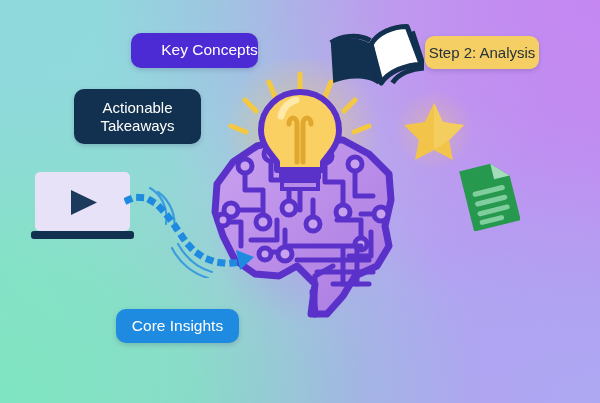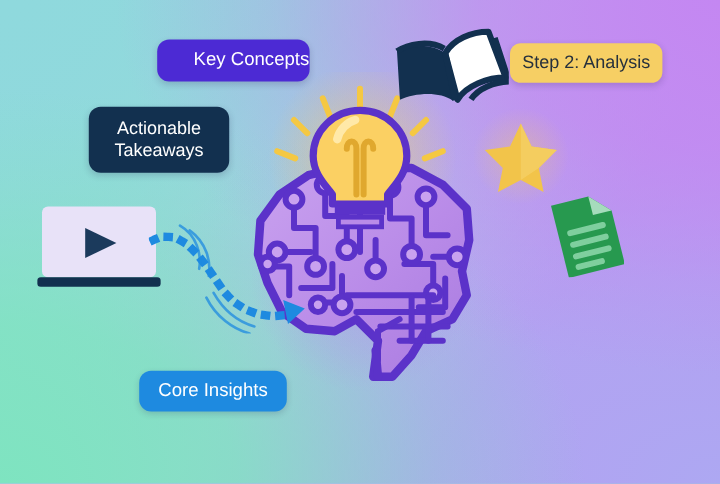--- a/index.html
+++ b/index.html
@@ -34,26 +34,26 @@
     white-space:pre-line;
     user-select:none;
   }
   #badge-key-concepts {
     left:131px; top:33px; width:127px; height:35px;
     background:#4c2ad4; font-size:15.5px;
     border-radius:10px;
     padding-left:30px;
   }
   #badge-actionable {
-    left:74px; top:89px; width:117px; height:55px;
+    left:74px; top:89px; width:127px; height:55px;
     background:#12304f; font-size:15px;
     border-radius:10px;
   }
   #badge-step2 {
-    left:425px; top:36px; width:127px; height:33px;
+    left:425px; top:36px; width:114px; height:33px;
     background:#f6cf64; color:#27313c; font-size:15px;
     border-radius:9px;
   }
   #badge-core-insights {
     left:116px; top:309px; width:123px; height:34px;
     background:#1e8ae0; font-size:15.5px;
     border-radius:10px;
   }
   #badge-important-facts {
     left:406px; top:254px; width:133px; height:54px;

